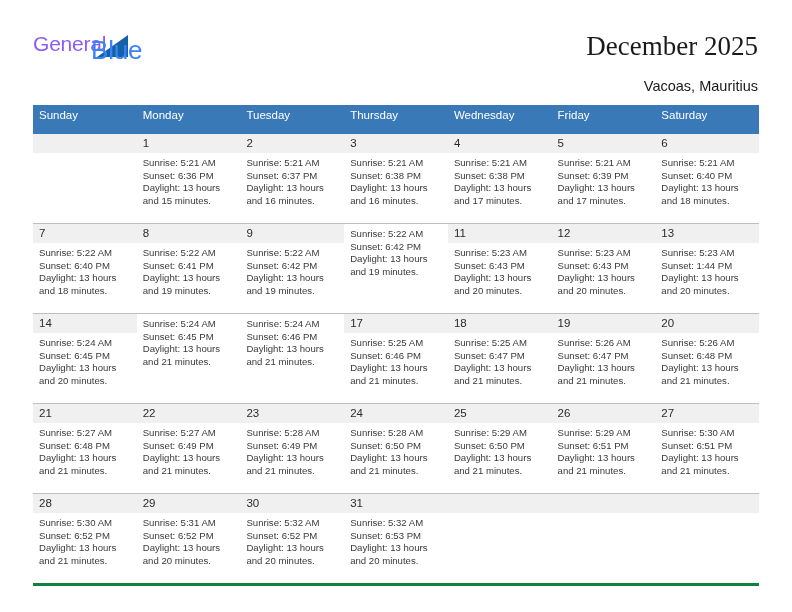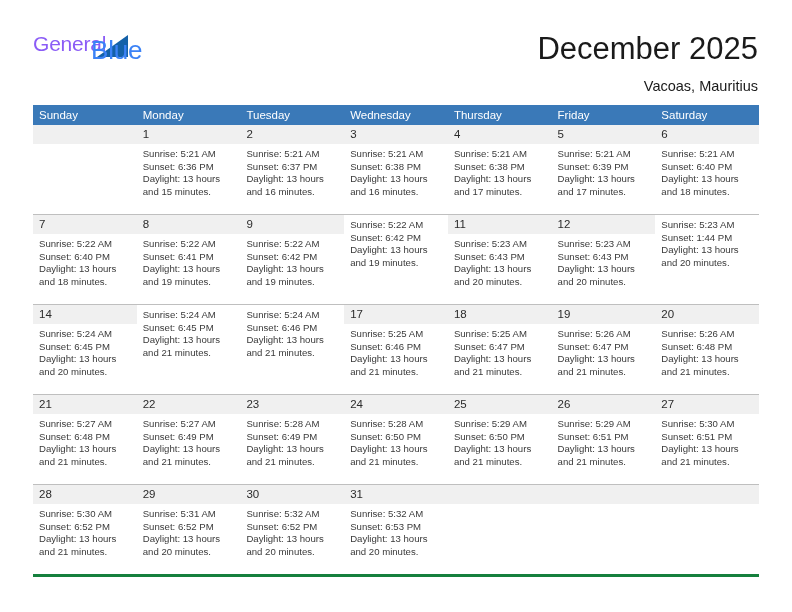--- a/index.html
+++ b/index.html
@@ -61,25 +61,25 @@
     width: 0;
     height: 0;
     border-left: 31px solid transparent;
     border-bottom: 22px solid #1461a8;
   }
 
   .title {
     position: absolute;
     right: 34px;
     top: 31px;
-    font-size: 31px;
+    font-size: 27px;
     color: #1a1a1a;
     text-align: right;
     white-space: nowrap;
-    font-family: Liberation Sans, sans-serif;
+    font-family: Liberation Serif, serif;
   }
   .subtitle {
     position: absolute;
     right: 34px;
     top: 78px;
     font-size: 14.5px;
     color: #1a1a1a;
     text-align: right;
     white-space: nowrap;
     font-family: "Liberation Sans", sans-serif;
@@ -89,21 +89,21 @@
   
   .calendar {
     position: absolute;
     left: 33px;
     top: 105px;
     width: 726px;
   }
   .cal-head {
     display: flex;
     background: #3a79b8;
-    height: 20px;
+    height: 29px;
   }
   .cal-head .hcell {
     flex: 1 1 0;
     color: #ffffff;
     font-size: 11.5px;
     line-height: 20px;
     padding-left: 6px;
     box-sizing: border-box;
     white-space: nowrap;
     overflow: hidden;
@@ -163,22 +163,22 @@
 
     <div class="title">December 2025</div>
     <div class="subtitle">Vacoas, Mauritius</div>
   </div>
 
   <div class="calendar">
     <div class="cal-head">
       <div class="hcell">Sunday</div>
       <div class="hcell">Monday</div>
       <div class="hcell">Tuesday</div>
+      <div class="hcell">Thursday</div>
       <div class="hcell">Wednesday</div>
-      <div class="hcell">Thursday</div>
       <div class="hcell">Friday</div>
       <div class="hcell">Saturday</div>
     </div>
 
     <div id="weeks-container">
         <div class="week">
           <div class="daycell empty">
             <div class="datenum"></div>
           </div>
           <div class="daycell">
@@ -284,20 +284,21 @@
           <div class="daycell">
             <div class="datenum">12</div>
             <div class="info">
               <div>Sunrise: 5:23 AM</div>
               <div>Sunset: 6:43 PM</div>
               <div>Daylight: 13 hours</div>
               <div>and 20 minutes.</div>
             </div>
           </div>
           <div class="daycell">
+            <div class="datenum">13</div>
             <div class="info">
               <div>Sunrise: 5:23 AM</div>
               <div>Sunset: 1:44 PM</div>
               <div>Daylight: 13 hours</div>
               <div>and 20 minutes.</div>
             </div>
           </div>
         </div>
         <div class="week">
           <div class="daycell">

